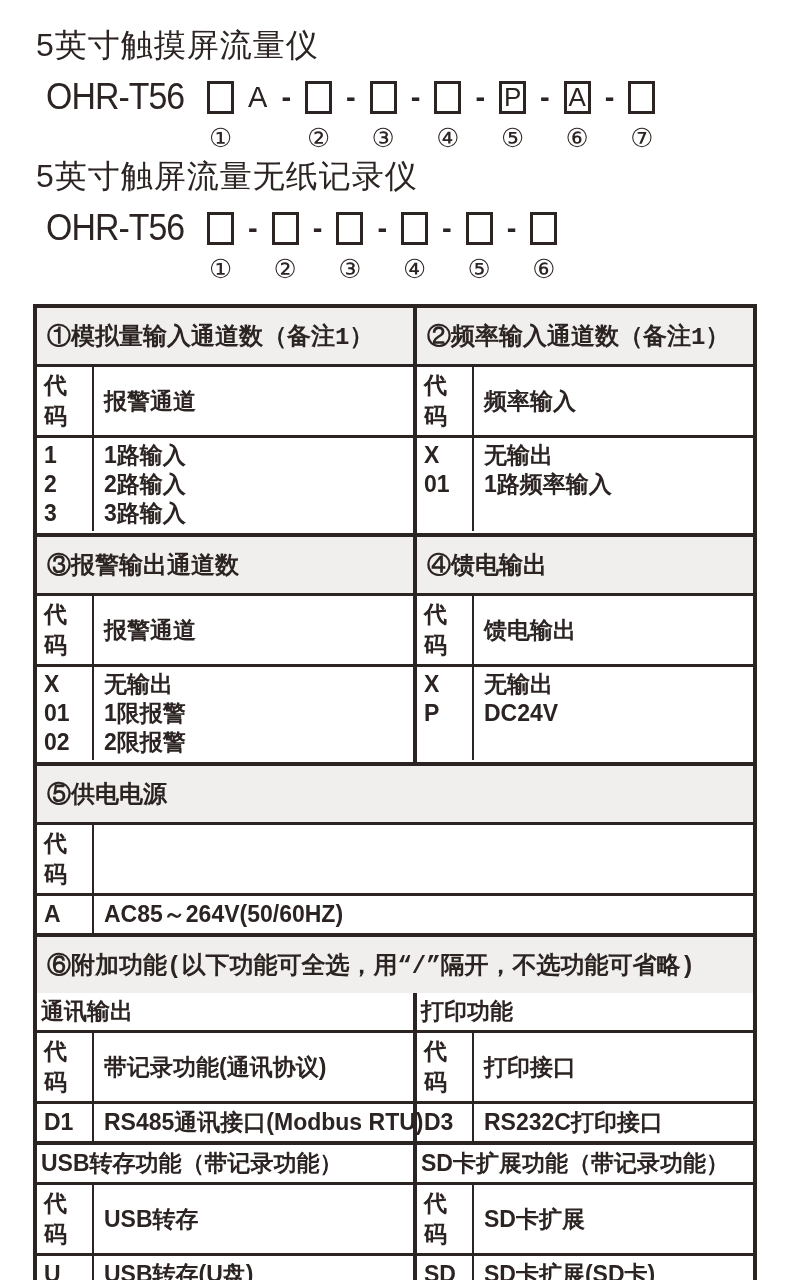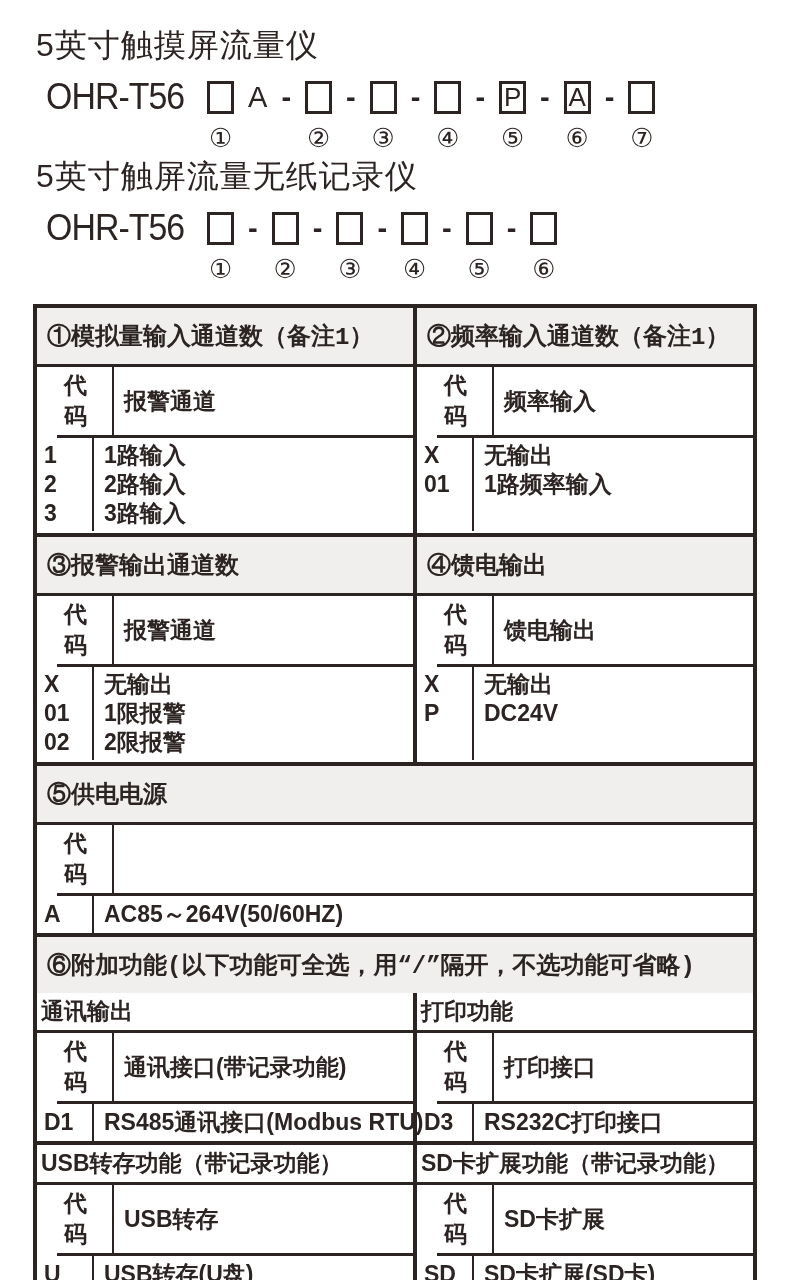--- a/index.html
+++ b/index.html
@@ -57,21 +57,21 @@
     font-family:Liberation Mono, monospace;
   }
   .sec-h.fullw{border-bottom:none;}
   .sec-h-band{border-bottom:4px solid var(--ink);}
   .sub-h{
     min-height:38px;display:flex;align-items:center;
     padding:3px 4px;font-size:23px;background:#fff;
     border-bottom:3px solid var(--ink);
   }
   .row{display:grid;grid-template-columns:57px 1fr;font-size:23px;}
-  .row.colh{border-bottom:3px solid var(--ink);min-height:34px;margin-left:20px;}
+  .row.colh{border-bottom:3px solid var(--ink);min-height:34px;}
   .row.valrow{min-height:37px;}
   .row.body{flex:1;padding-bottom:2px;}
   .code{border-right:2px solid var(--ink);padding:3px 4px 3px 7px;display:flex;flex-direction:column;}
   .desc{padding:3px 4px 3px 10px;display:flex;flex-direction:column;}
   .row.colh .code,.row.colh .desc,.row.valrow .code,.row.valrow .desc{justify-content:center;}
   .ln{display:block;line-height:29px;white-space:nowrap;}
   .empty-cell{flex:1;}
 </style>
 </head>
 <body>
@@ -317,21 +317,21 @@
       </div>
     </div>
 
     <div class="sec-h fullw sec-h-band">⑥附加功能(以下功能可全选，用“/”隔开，不选功能可省略)</div>
 
     <div class="band">
       <div class="half lh">
         <div class="sub-h">通讯输出</div>
         <div class="row colh">
           <span class="code">代码</span>
-          <span class="desc">通讯接口(带记录功能)</span>
+          <span class="desc">带记录功能(通讯协议)</span>
         </div>
         <div class="row valrow" style="flex:1">
           <span class="code">
             <span class="ln">D1</span>
           </span>
           <span class="desc">
             <span class="ln">RS485通讯接口(Modbus RTU)</span>
           </span>
         </div>
       </div>

